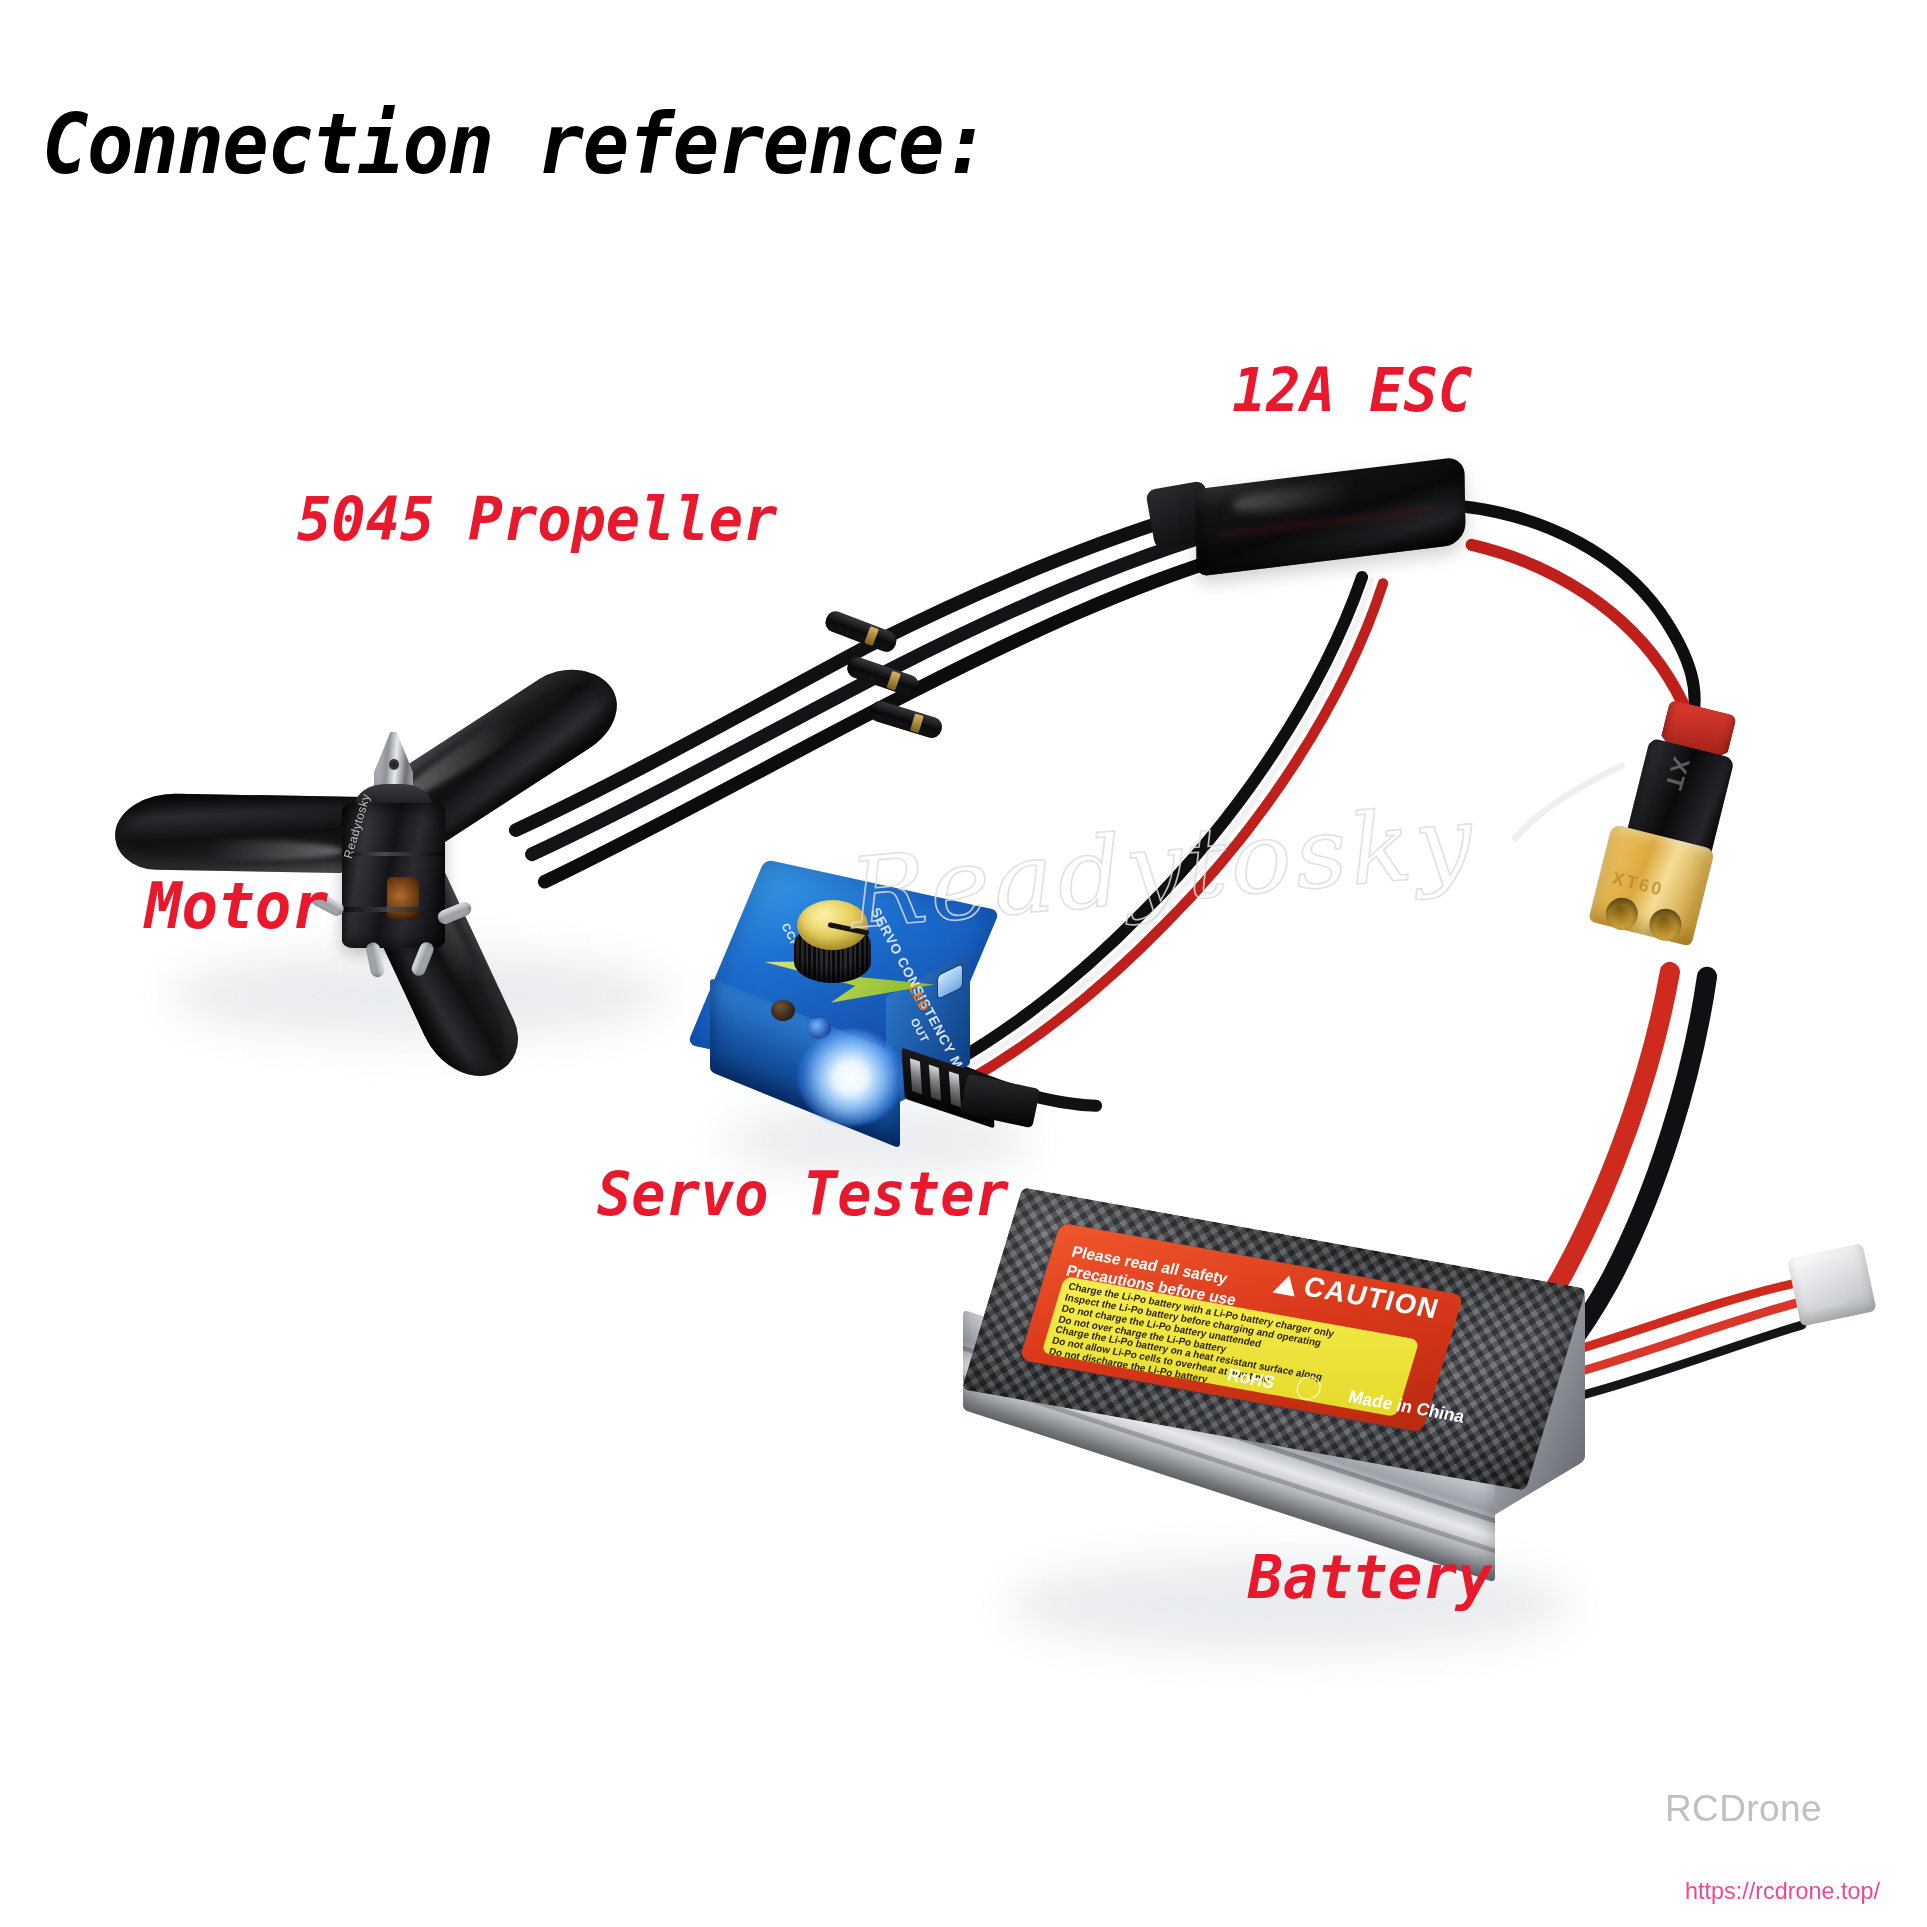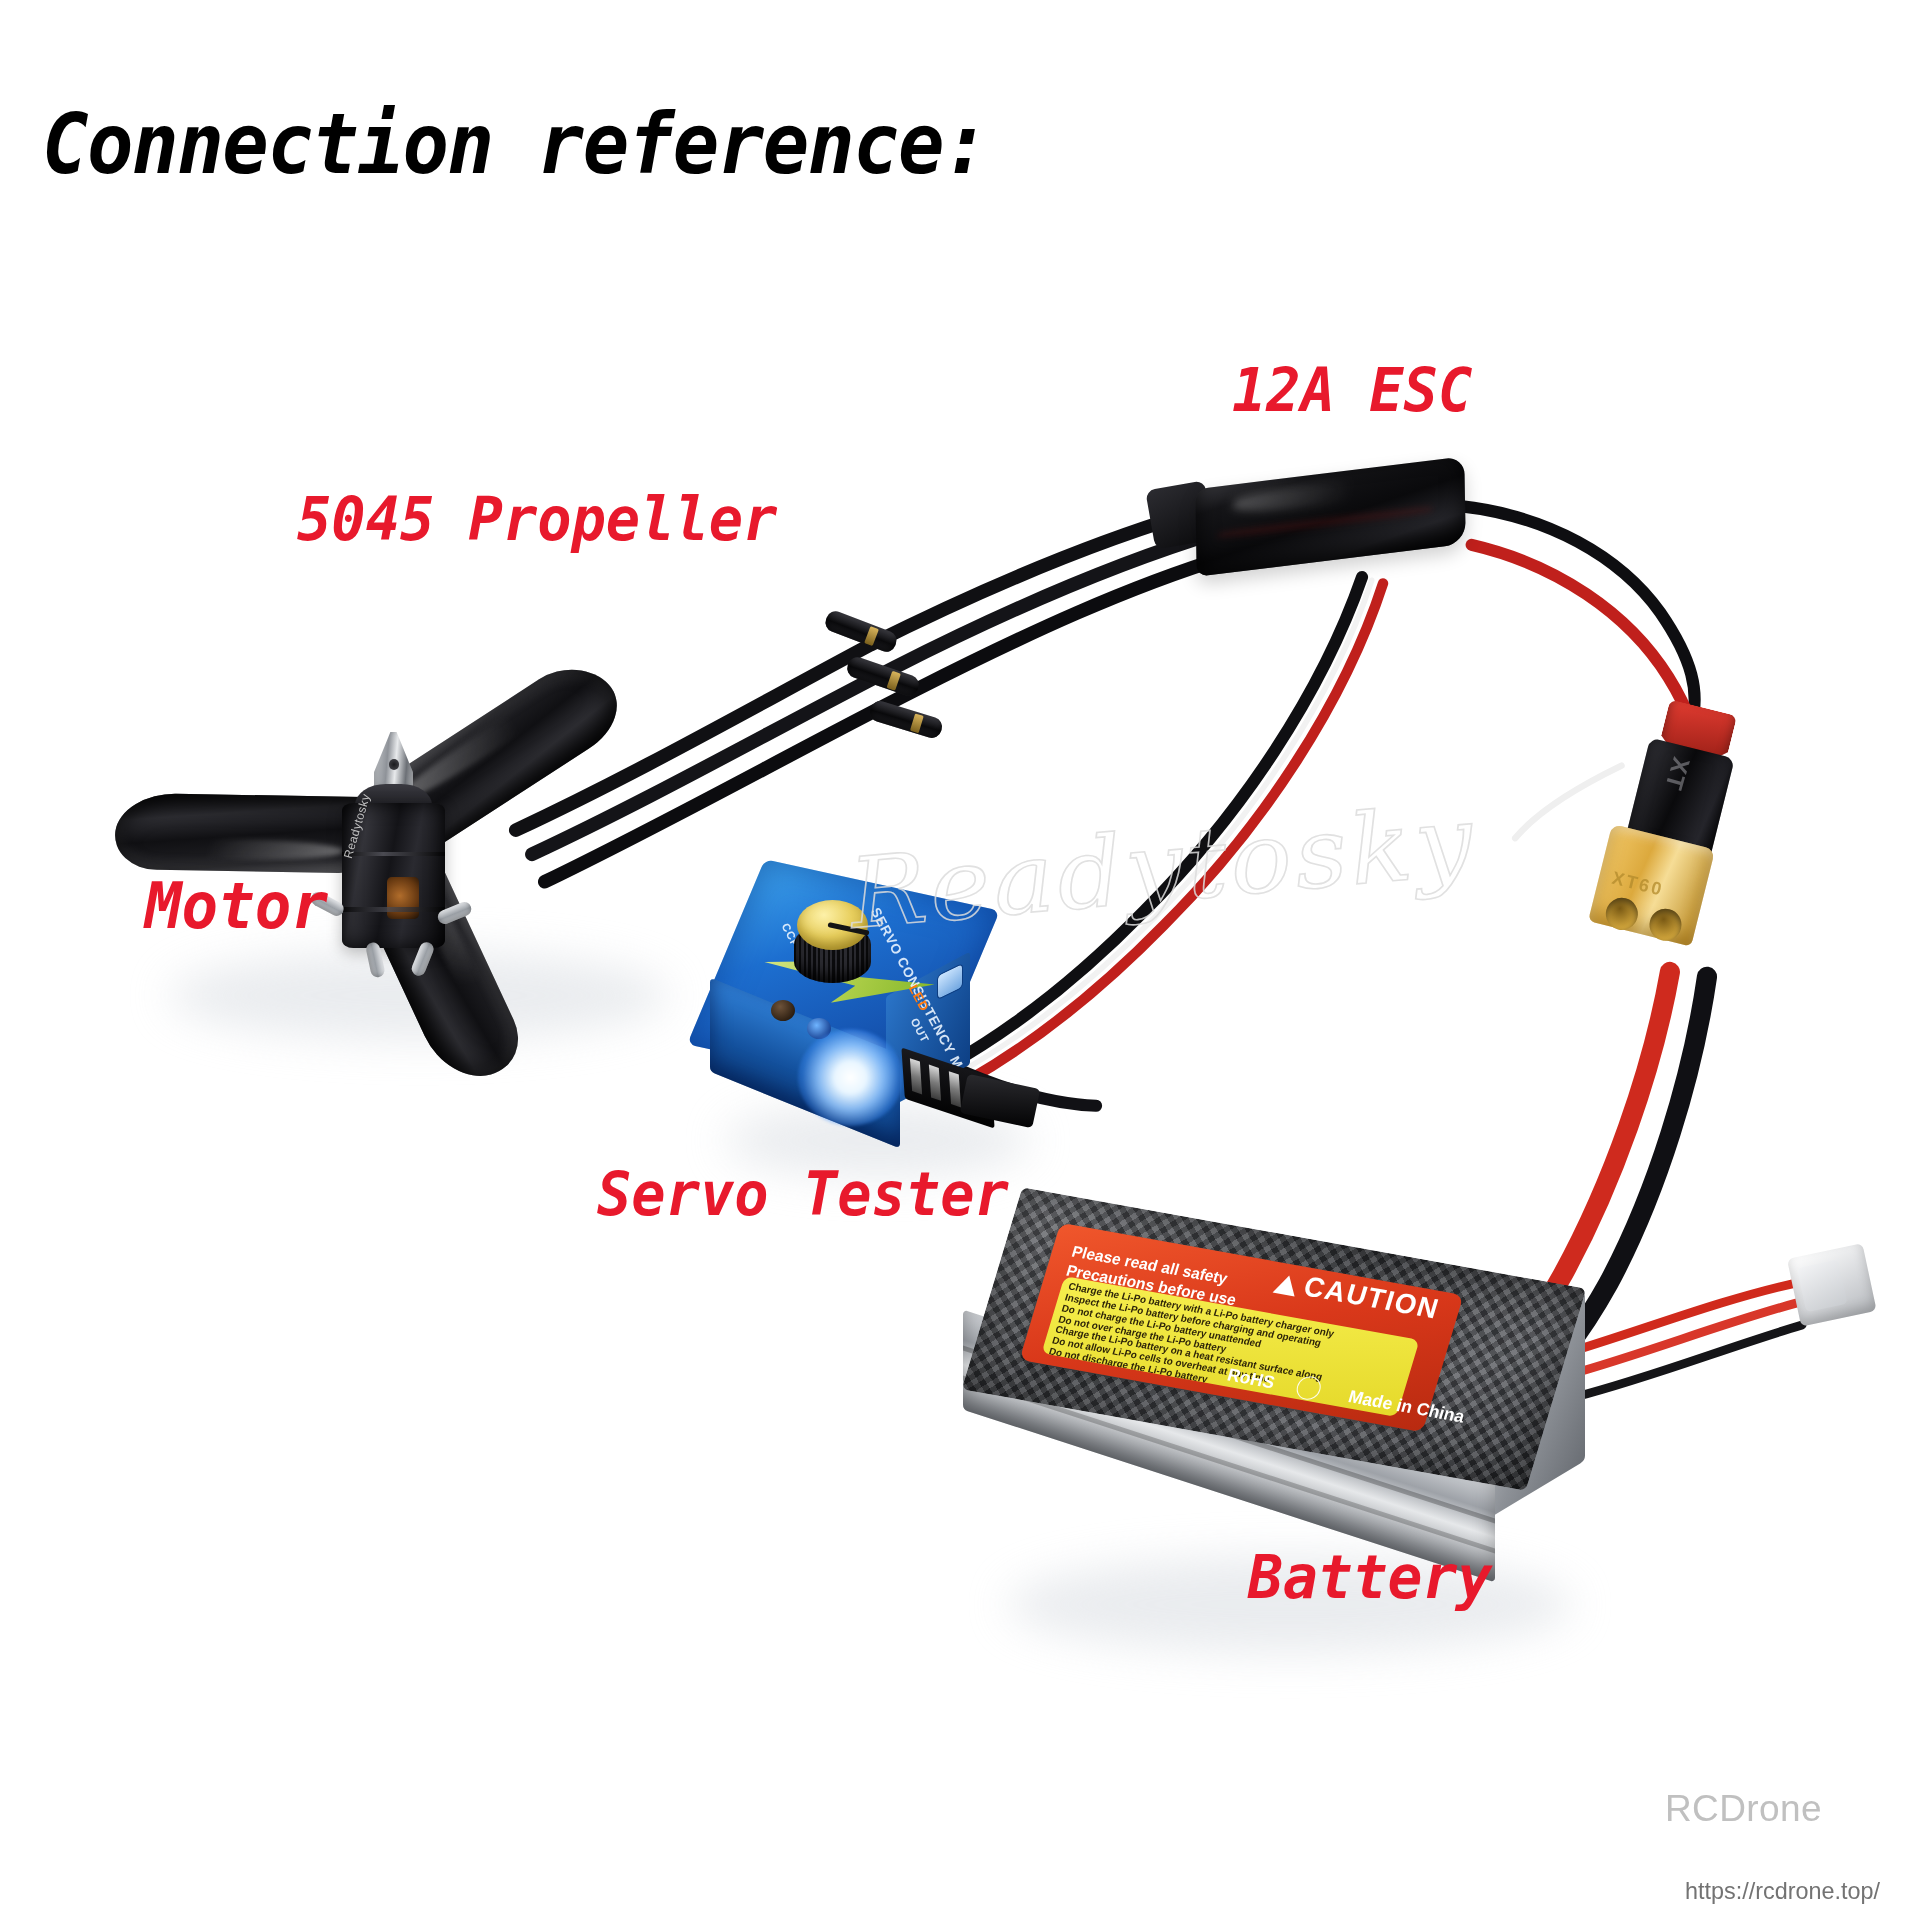--- a/index.html
+++ b/index.html
@@ -43,21 +43,21 @@
     opacity:.85;
   }
 
   
   .brand{
     position:absolute;right:105px;top:1788px;
     font-size:37px;color:#c0c0c0;letter-spacing:0.4px;white-space:nowrap;
   }
   .site{
     position:absolute;right:47px;top:1878px;
-    font-size:23.4px;color:#737373;white-space:nowrap;text-align:center;
+    font-size:23.4px;color:#ec4899;white-space:nowrap;text-align:center;
   }
   svg.wire-layer{position:absolute;left:0;top:0;width:1927px;height:1927px;overflow:visible;}
 
   
   #prop{position:absolute;left:95px;top:585px;width:564px;height:500px;}
   .blade{
     position:absolute;left:50%;top:50%;
     width:266px;height:77px;
     background:linear-gradient(175deg,#5b5b5f 0%,#222226 18%,#101013 48%,#2e2e33 72%,#0a0a0c 100%);
     border-radius:40px 47px 56px 27px / 39px 39px 39px 39px;

